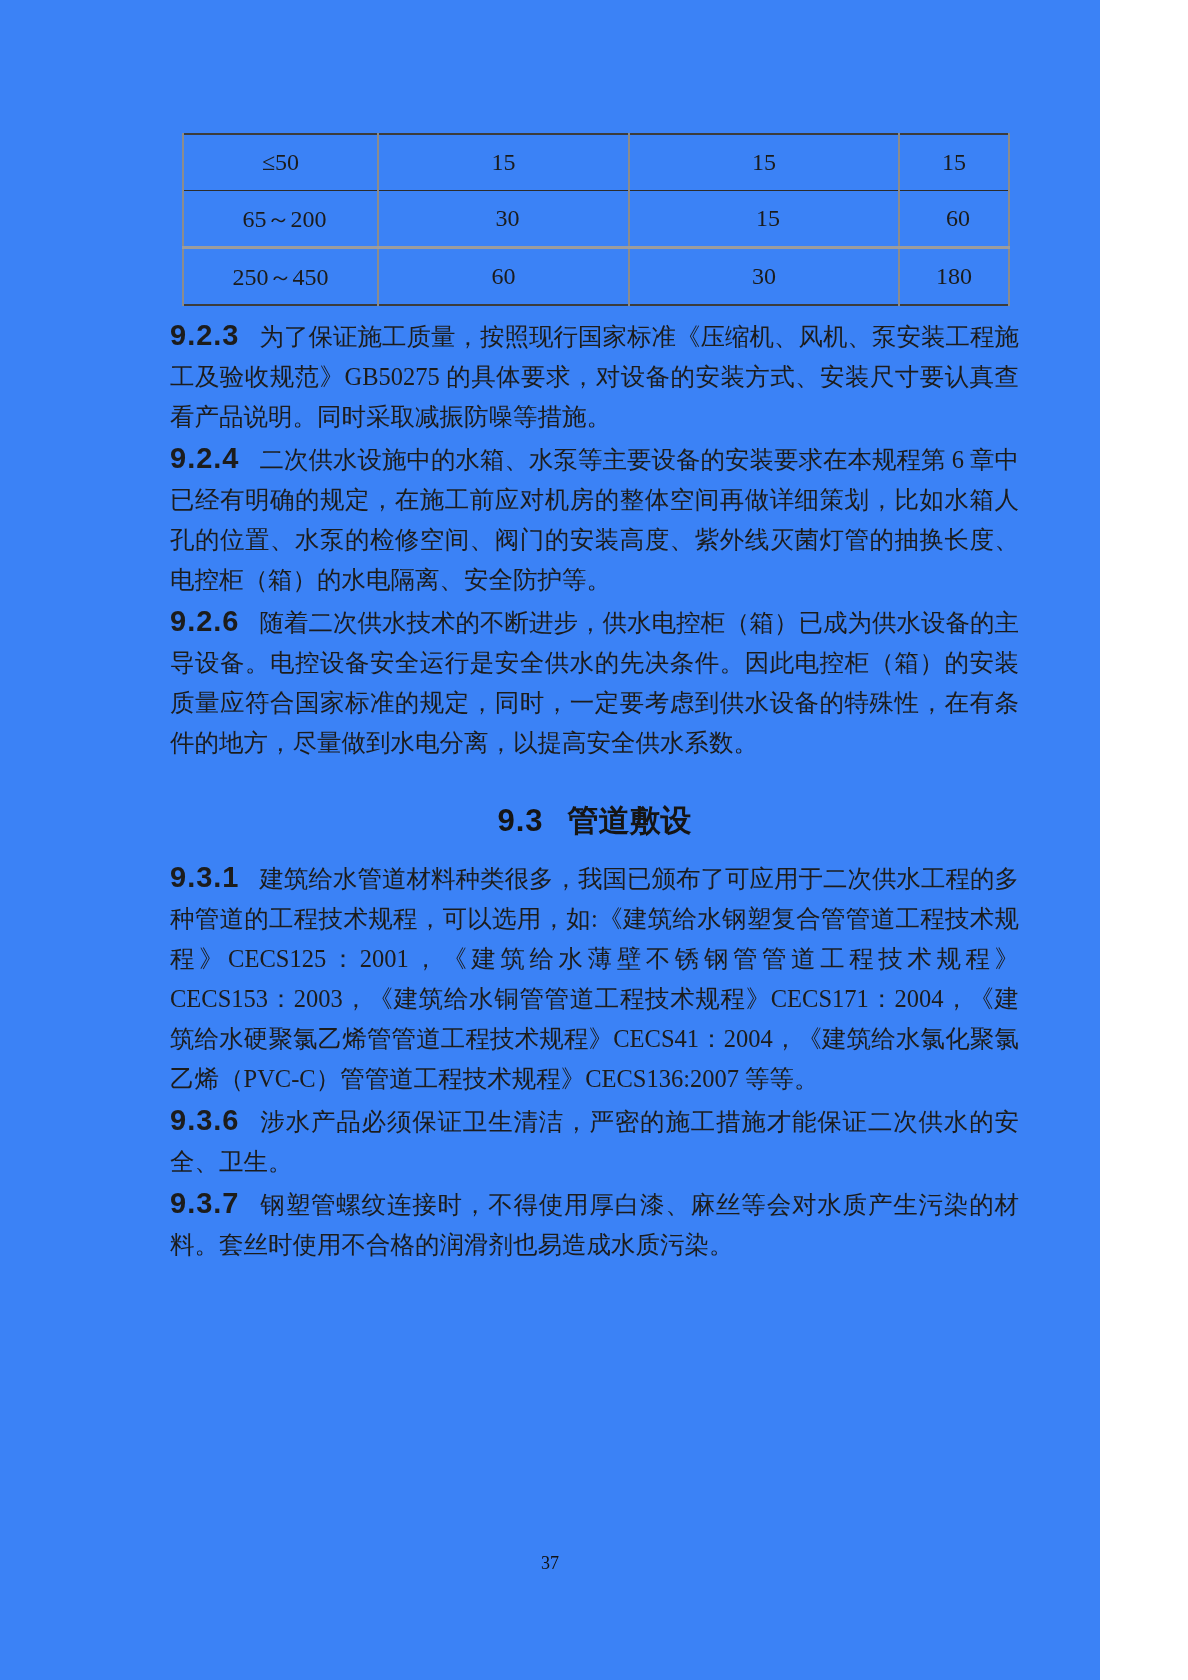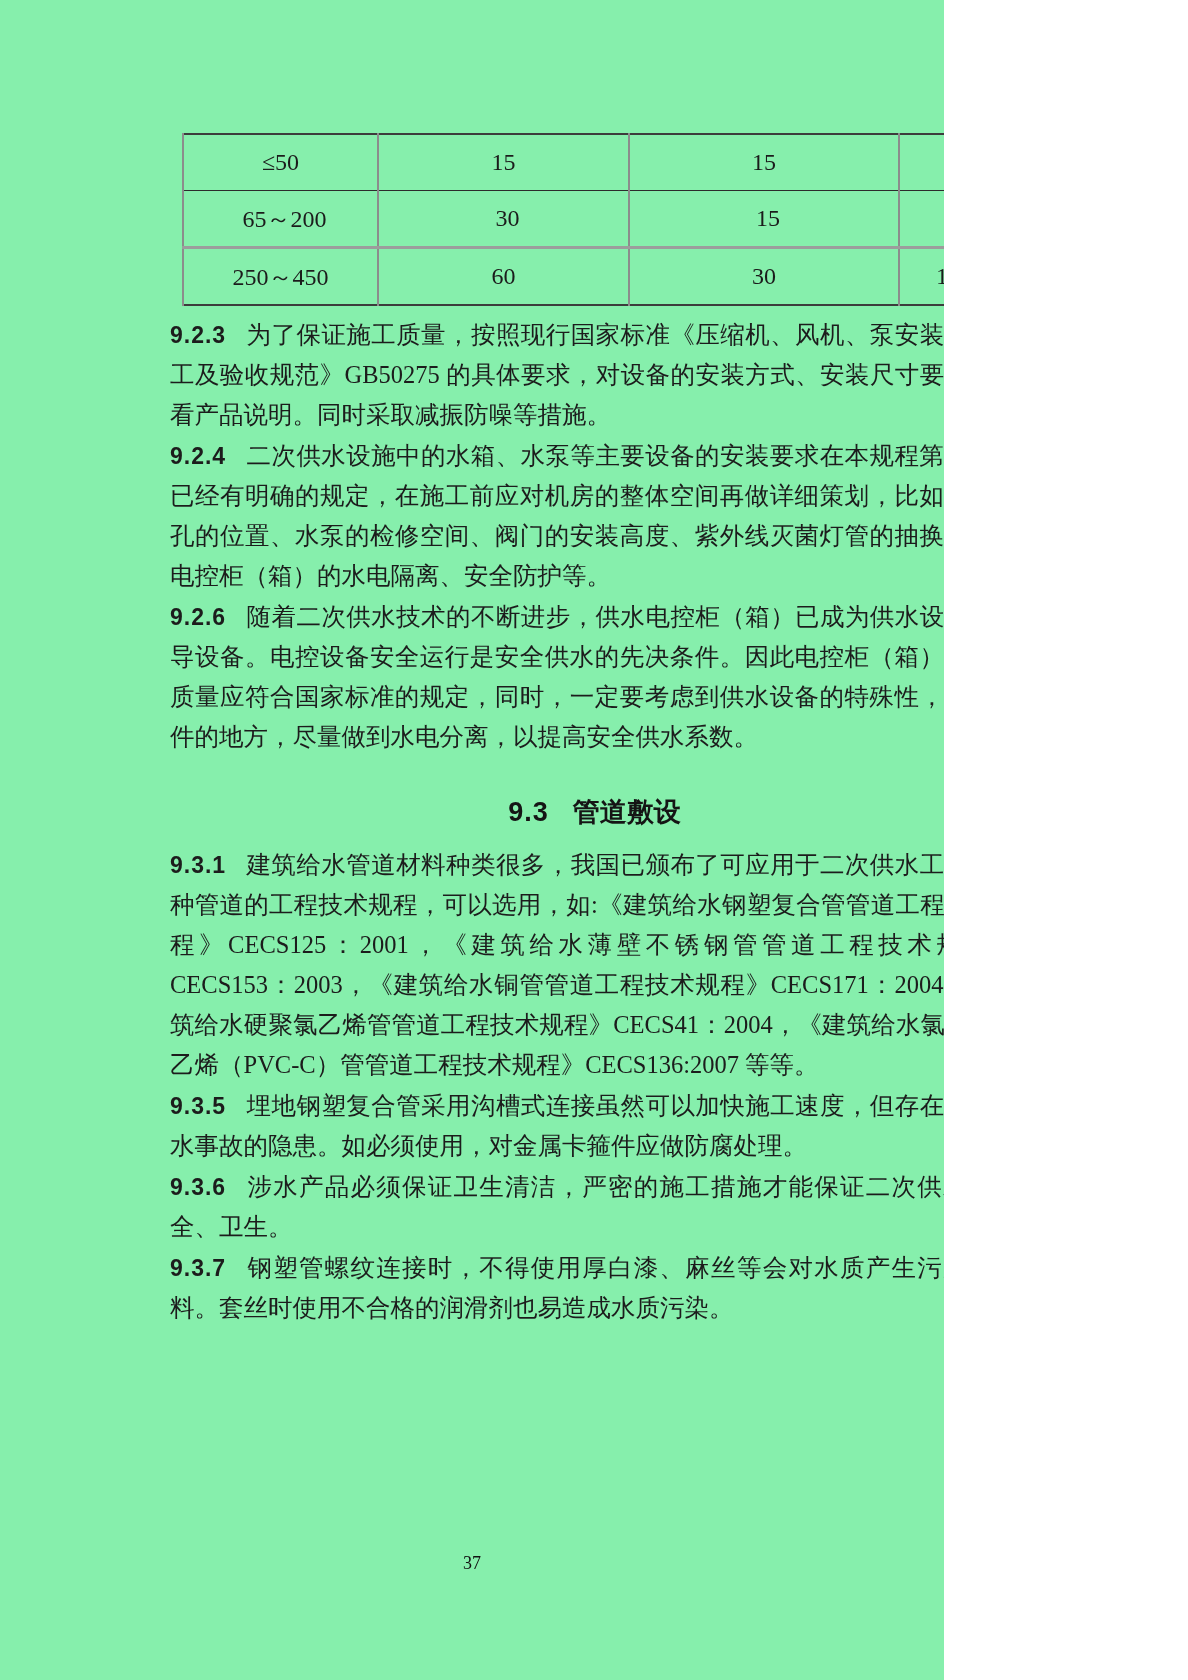--- a/index.html
+++ b/index.html
@@ -1,18 +1,18 @@
 <!DOCTYPE html>
 <html><head>
 <meta charset="utf-8">
 <style>
   html, body { margin:0; padding:0; background:#ffffff; }
   .page {
-    position:relative; width:944px; height:1680px;
-    background:#86efac; overflow:hidden;
+    position:relative; width:1100px; height:1680px;
+    background:#3b82f6; overflow:hidden;
     font-family:"Liberation Serif", "DejaVu Serif", serif;
     color:#1c1c1c;
   }
   .content { position:absolute; left:170px; top:133px; width:849px; }
 
   table.datatable {
     width:826px; margin-left:12px;
     border-collapse:collapse; table-layout:fixed;
     border:2px solid #3c3c3c;
     font-size:24px; color:#1b1b1b;
@@ -26,27 +26,27 @@
   tr.row-2 td { border-bottom:3px solid #9c9c9c;padding-left:8px; }
 
   .clause {
     margin:0 0 1px 0;
     font-size:24.5px; line-height:40px;
     text-align:justify; text-align-last:left;
   }
   .clause-first { margin-top:9px; }
   .clause .num {
     font-family:"Liberation Sans", "DejaVu Sans", sans-serif;
-    font-weight:700; font-size:23px;
+    font-weight:700; font-size:29px;
     letter-spacing:1px; margin-right:20px;
   }
   .section-heading {
     margin:37px 0 15px 0;
     font-family:"Liberation Sans", "DejaVu Sans", sans-serif;
-    font-size:27px; font-weight:700;
+    font-size:31px; font-weight:700;
     text-align:center; color:#151515;
   }
   .section-heading .num { margin-right:24px; letter-spacing:1px; }
   .page-number {
     position:absolute; left:0; right:0; top:1553px;
     text-align:center; font-size:18px; color:#111;
   }
 </style>
 </head>
 <body>
@@ -94,23 +94,20 @@
     </p>
 
     <h2 class="section-heading">
       <span class="num">9.3</span><span>管道敷设</span>
     </h2>
 
     <p class="clause">
       <span class="num">9.3.1</span><span>建筑给水管道材料种类很多，我国已颁布了可应用于二次供水工程的多种管道的工程技术规程，可以选用，如:《建筑给水钢塑复合管管道工程技术规程》CECS125：2001，《建筑给水薄壁不锈钢管管道工程技术规程》CECS153：2003，《建筑给水铜管管道工程技术规程》CECS171：2004，《建筑给水硬聚氯乙烯管管道工程技术规程》CECS41：2004，《建筑给水氯化聚氯乙烯（PVC-C）管管道工程技术规程》CECS136:2007 等等。</span>
     </p>
     <p class="clause">
-      <span class="num">9.3.5</span><span>埋地钢塑复合管采用沟槽式连接虽然可以加快施工速度，但存在锈蚀漏水事故的隐患。如必须使用，对金属卡箍件应做防腐处理。</span>
-    </p>
-    <p class="clause">
       <span class="num">9.3.6</span><span>涉水产品必须保证卫生清洁，严密的施工措施才能保证二次供水的安全、卫生。</span>
     </p>
     <p class="clause">
       <span class="num">9.3.7</span><span>钢塑管螺纹连接时，不得使用厚白漆、麻丝等会对水质产生污染的材料。套丝时使用不合格的润滑剂也易造成水质污染。</span>
     </p>
 
   </div>
 
   <div class="page-number">37</div>
 </div>

